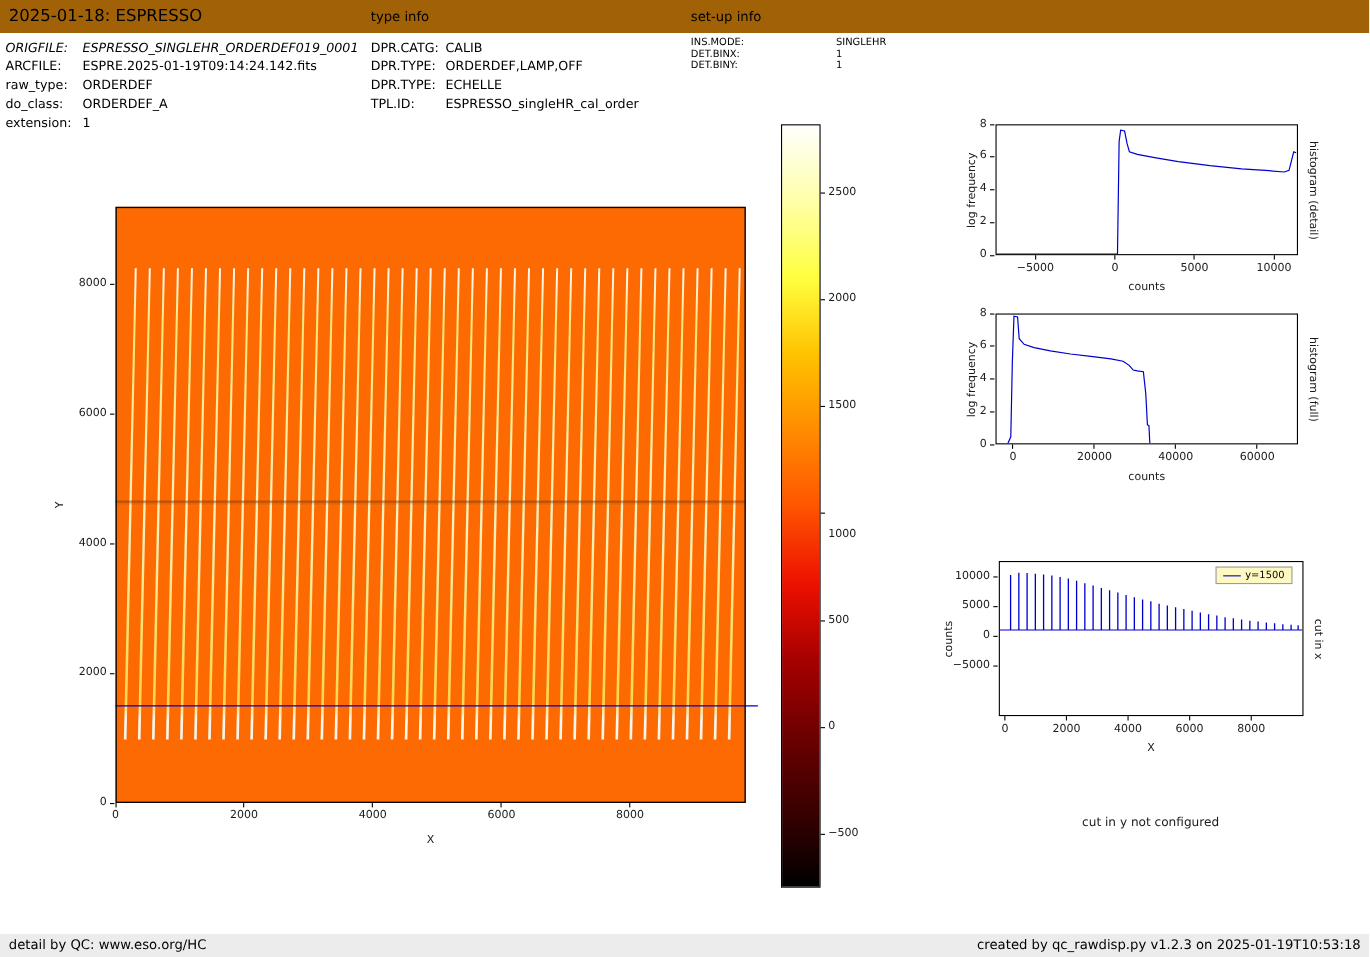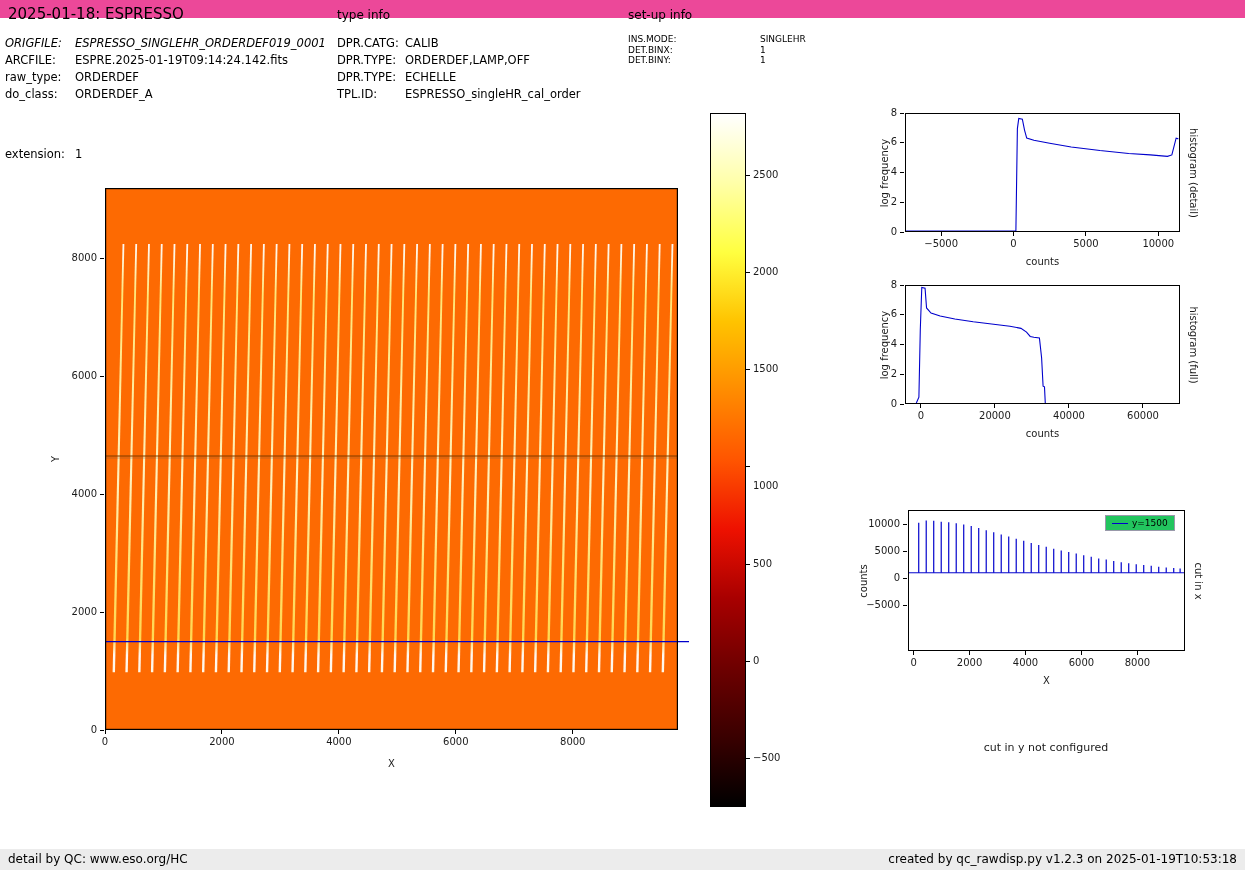--- a/index.html
+++ b/index.html
@@ -1,18 +1,18 @@
 <!DOCTYPE html>
 <html><head>
 <meta charset="utf-8">
 <style>
   html,body{margin:0;padding:0;background:#ffffff;}
   body{font-family:"DejaVu Sans","Liberation Sans",sans-serif;color:#000;}
   #app{position:relative;width:1245px;height:870px;background:#ffffff;overflow:hidden;}
-  .topbar{position:absolute;left:0;top:0;width:1245px;height:18px;background:#ec4899;}
+  .topbar{position:absolute;left:0;top:0;width:1245px;height:30px;background:#a16207;}
   .page-title{position:absolute;left:8px;top:5px;font-size:15px;color:#000;white-space:nowrap;}
   .colhead{position:absolute;top:8px;font-size:12px;color:#000;white-space:nowrap;}
   .bottombar{position:absolute;left:0;top:849px;width:1245px;height:21px;background:#ececec;font-size:12px;}
   .foot-left{position:absolute;left:8px;top:3px;white-space:nowrap;}
   .foot-right{position:absolute;right:8px;top:3px;white-space:nowrap;}
 </style>
 </head>
 <body>
 
 <div id="app">
@@ -23,21 +23,21 @@
   </div>
 
   <div class="bottombar">
     <span class="foot-left">detail by QC: www.eso.org/HC</span>
     <span class="foot-right">created by qc_rawdisp.py v1.2.3 on 2025-01-19T10:53:18</span>
   </div>
 <div style="position: absolute; left: 5px; top: 36px; font-size: 11.5px; white-space: nowrap; font-style: italic;"><span style="display: inline-block; width: 70px;">ORIGFILE:</span><span>ESPRESSO_SINGLEHR_ORDERDEF019_0001</span></div>
     <div style="position: absolute; left: 5px; top: 53px; font-size: 11.5px; white-space: nowrap;"><span style="display: inline-block; width: 70px;">ARCFILE:</span><span>ESPRE.2025-01-19T09:14:24.142.fits</span></div>
     <div style="position: absolute; left: 5px; top: 70px; font-size: 11.5px; white-space: nowrap;"><span style="display: inline-block; width: 70px;">raw_type:</span><span>ORDERDEF</span></div>
     <div style="position: absolute; left: 5px; top: 87px; font-size: 11.5px; white-space: nowrap;"><span style="display: inline-block; width: 70px;">do_class:</span><span>ORDERDEF_A</span></div>
-    <div style="position: absolute; left: 5px; top: 104px; font-size: 11.5px; white-space: nowrap;"><span style="display: inline-block; width: 70px; margin-top: 43px;">extension:</span><span>1</span></div>
+    <div style="position: absolute; left: 5px; top: 104px; font-size: 11.5px; white-space: nowrap;"><span style="display: inline-block; width: 70px;">extension:</span><span>1</span></div>
     <div style="position: absolute; left: 337px; top: 36px; font-size: 11.5px; white-space: nowrap;"><span style="display: inline-block; width: 68px;">DPR.CATG:</span><span>CALIB</span></div>
     <div style="position: absolute; left: 337px; top: 53px; font-size: 11.5px; white-space: nowrap;"><span style="display: inline-block; width: 68px;">DPR.TYPE:</span><span>ORDERDEF,LAMP,OFF</span></div>
     <div style="position: absolute; left: 337px; top: 70px; font-size: 11.5px; white-space: nowrap;"><span style="display: inline-block; width: 68px;">DPR.TYPE:</span><span>ECHELLE</span></div>
     <div style="position: absolute; left: 337px; top: 87px; font-size: 11.5px; white-space: nowrap;"><span style="display: inline-block; width: 68px;">TPL.ID:</span><span>ESPRESSO_singleHR_cal_order</span></div>
     <div style="position: absolute; left: 628px; top: 34px; font-size: 9px; white-space: nowrap;"><span style="display: inline-block; width: 132px;">INS.MODE:</span><span>SINGLEHR</span></div>
     <div style="position: absolute; left: 628px; top: 44.5px; font-size: 9px; white-space: nowrap;"><span style="display: inline-block; width: 132px;">DET.BINX:</span><span>1</span></div>
     <div style="position: absolute; left: 628px; top: 55px; font-size: 9px; white-space: nowrap;"><span style="display: inline-block; width: 132px;">DET.BINY:</span><span>1</span></div>
     <div style="position: absolute; left: 105px; top: 188px; width: 587px; height: 542px;">
       <svg width="587" height="542" viewBox="0 0 587 542" style="position:absolute;left:0;top:0;overflow:visible">
         <defs>
@@ -242,18 +242,18 @@
     <div style="position: absolute; left: 833px; top: 517.546px; width: 67px; text-align: right; font-size: 10px; color: rgb(26, 26, 26);">10000</div>
     <div style="position: absolute; left: 903px; top: 550.557px; width: 4px; height: 1px; background: rgb(0, 0, 0);"></div>
     <div style="position: absolute; left: 833px; top: 544.557px; width: 67px; text-align: right; font-size: 10px; color: rgb(26, 26, 26);">5000</div>
     <div style="position: absolute; left: 903px; top: 577.569px; width: 4px; height: 1px; background: rgb(0, 0, 0);"></div>
     <div style="position: absolute; left: 833px; top: 571.569px; width: 67px; text-align: right; font-size: 10px; color: rgb(26, 26, 26);">0</div>
     <div style="position: absolute; left: 903px; top: 604.58px; width: 4px; height: 1px; background: rgb(0, 0, 0);"></div>
     <div style="position: absolute; left: 833px; top: 598.58px; width: 67px; text-align: right; font-size: 10px; color: rgb(26, 26, 26);">−5000</div>
     <div style="position: absolute; left: 1006.5px; top: 675px; width: 80px; text-align: center; font-size: 10px; color: rgb(26, 26, 26);">X</div>
     <div style="position: absolute; left: 863px; top: 580.5px; font-size: 10px; color: rgb(26, 26, 26); transform: translate(-50%, -50%) rotate(-90deg); white-space: nowrap;">counts</div>
     <div style="position: absolute; left: 1198px; top: 580.5px; font-size: 10px; color: rgb(26, 26, 26); transform: translate(-50%, -50%) rotate(90deg); white-space: nowrap;">cut in x</div>
-    <div style="position: absolute; left: 1105px; top: 515px; border: 1px solid rgb(153, 153, 170); background: #22c55e; padding: 2px 6px; font-size: 9px; display: flex; align-items: center; gap: 4px; white-space: nowrap;">
+    <div style="position: absolute; left: 1105px; top: 515px; border: 1px solid rgb(153, 153, 170); background: #fef9c3; padding: 2px 6px; font-size: 9px; display: flex; align-items: center; gap: 4px; white-space: nowrap;">
       <span style="display: inline-block; width: 16px; height: 0px; border-top: 1.5px solid rgb(0, 0, 204);"></span>
       <span>y=1500</span>
     </div>
     <div style="position: absolute; left: 946px; top: 741px; width: 200px; text-align: center; font-size: 11px; color: rgb(26, 26, 26);">cut in y not configured</div>
   </div>
 
 </body></html>

